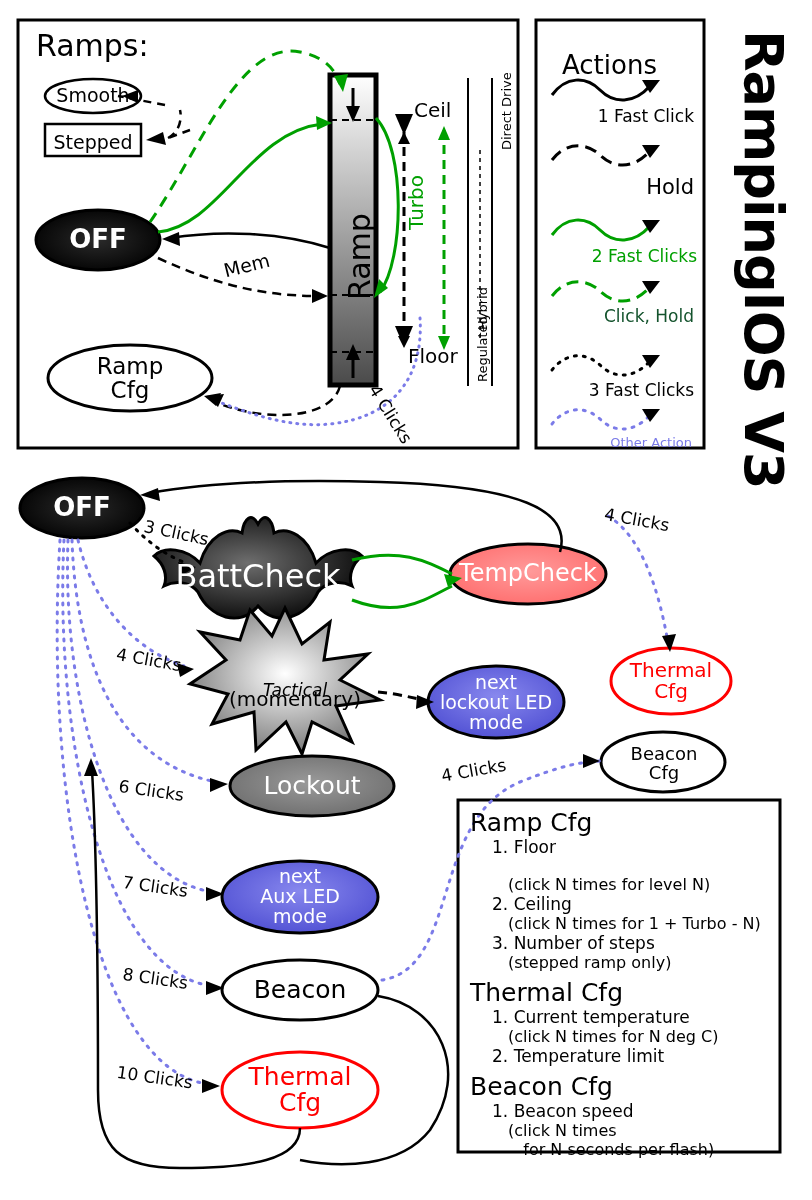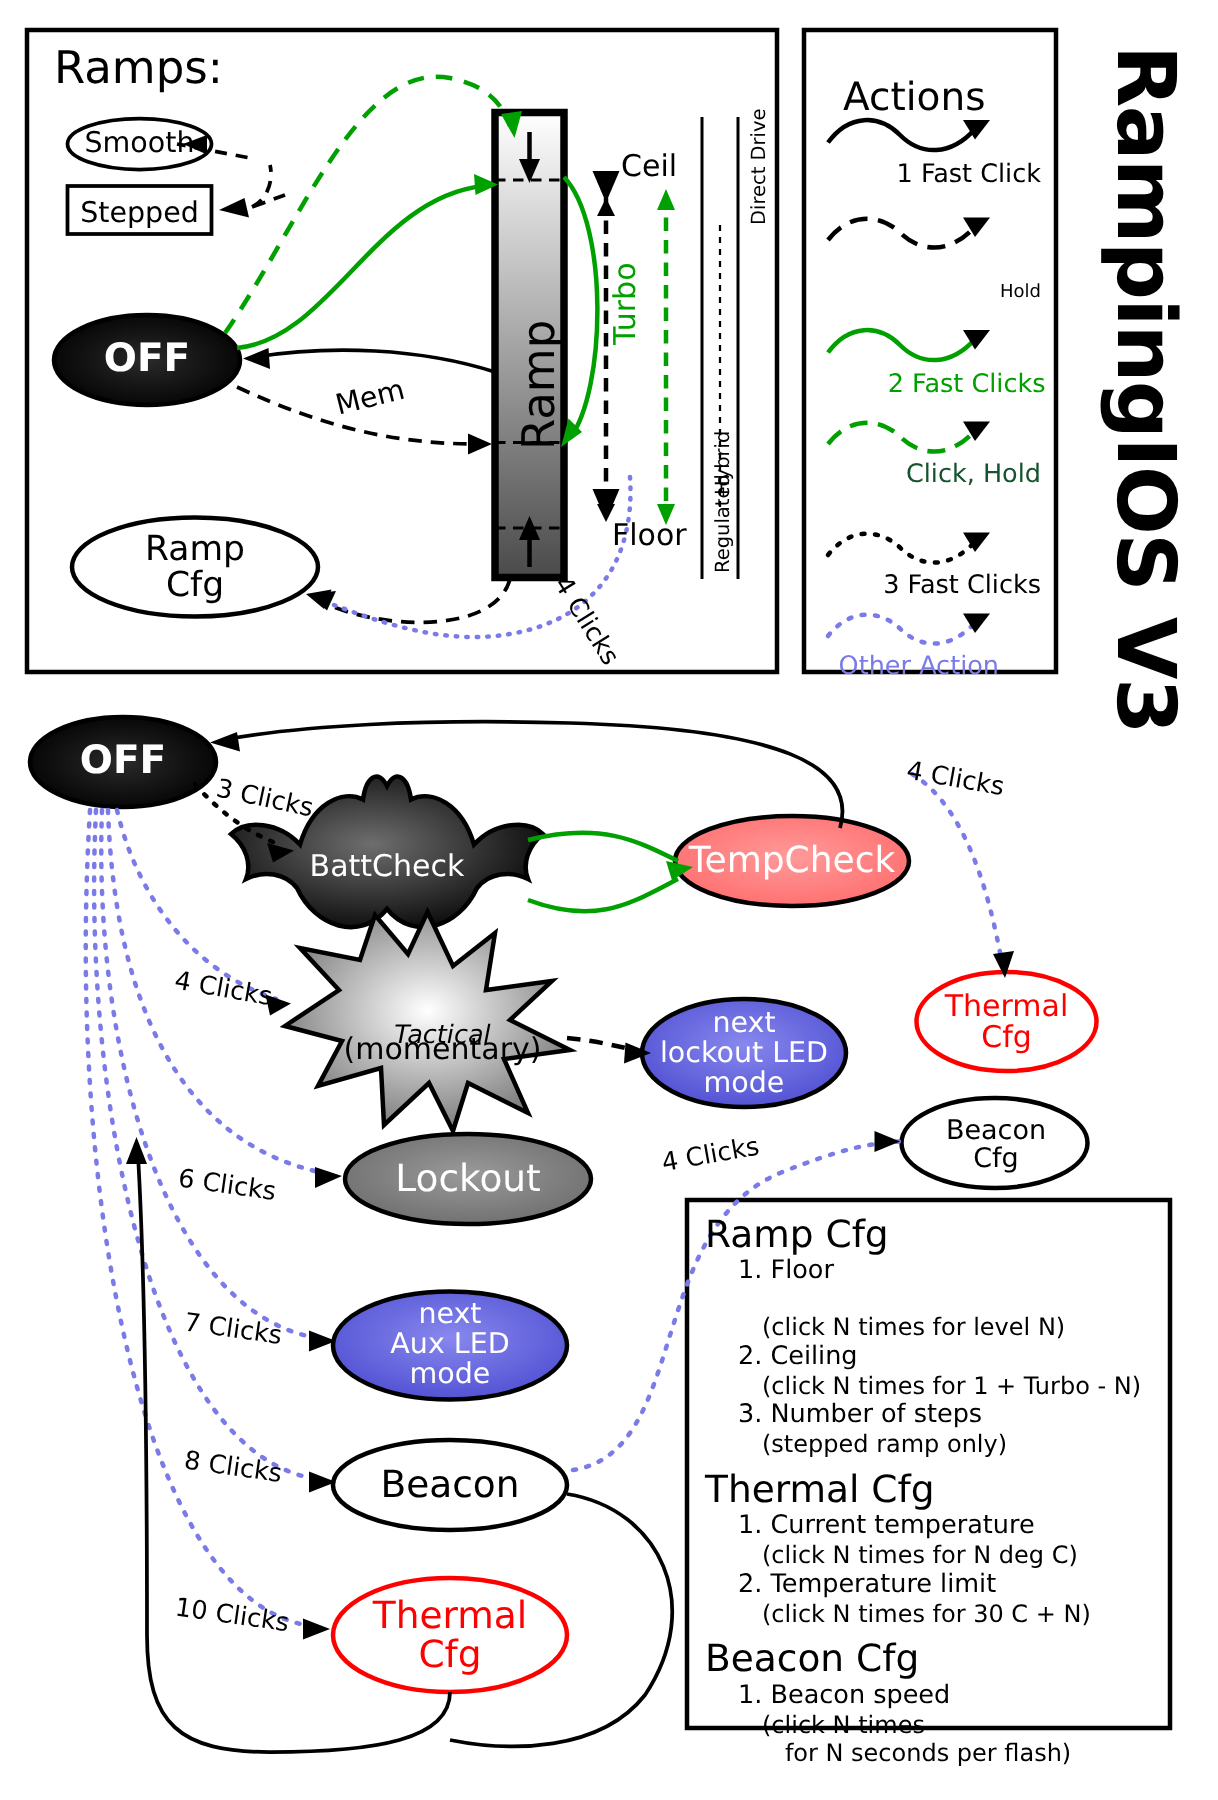--- a/index.html
+++ b/index.html
@@ -269,29 +269,29 @@
 
   <div class="lbl" style="left:222px; top:262px; font-size:19px; transform-origin:0 0; transform:rotate(-14deg);">Mem</div>
 
   <div class="lbl" style="left:380px; top:382px; font-size:17px; transform-origin:0 0; transform:rotate(58deg);">4 Clicks</div>
 
   <div class="lbl" style="left:476px; top:382px; font-size:13px; transform-origin:0 0; transform:rotate(-90deg);">Regulated</div>
   <div class="lbl" style="left:476px; top:330px; font-size:13px; transform-origin:0 0; transform:rotate(-90deg);">Hybrid</div>
   <div class="lbl" style="left:500px; top:150px; font-size:13px; transform-origin:0 0; transform:rotate(-90deg);">Direct Drive</div>
 
   <div class="lbl ctr" style="left:546px; top:108px; width:148px; font-size:17px;">1 Fast Click</div>
-  <div class="lbl ctr" style="left:546px; top:188px; width:148px; font-size:12px;">Hold</div>
+  <div class="lbl ctr" style="left:546px; top:176px; width:148px; font-size:21px;">Hold</div>
   <div class="lbl ctr" style="left:543px; top:248px; width:154px; font-size:17px; color:#00a000;">2 Fast Clicks</div>
   <div class="lbl ctr" style="left:546px; top:308px; width:148px; font-size:17px; color:#14532d;">Click, Hold</div>
   <div class="lbl ctr" style="left:546px; top:382px; width:148px; font-size:17px;">3 Fast Clicks</div>
-  <div class="lbl ctr" style="left:512px; top:436px; width:154px; font-size:17px; color:#7b7be8;">Other Action</div>
+  <div class="lbl ctr" style="left:538px; top:436px; width:154px; font-size:13px; color:#7b7be8;">Other Action</div>
 
   <div class="node-text" style="left:20px; top:492px; width:124px; height:32px; font-size:26px; font-weight:bold; color:#fff;">OFF</div>
 
-  <div class="node-text" style="left:188px; top:562px; width:140px; height:30px; font-size:20px; color:#fff;">BattCheck</div>
+  <div class="node-text" style="left:188px; top:562px; width:140px; height:30px; font-size:32px; color:#fff;">BattCheck</div>
 
   <div class="node-text" style="left:452px; top:558px; width:152px; height:32px; font-size:24px; color:#ffffff;">TempCheck</div>
 
   <div class="node-text" style="left:611px; top:654px; width:120px; height:54px; font-size:20px; color:#ff0000;">
     <span>Thermal
 Cfg</span>
   </div>
 
   <div class="node-text" style="left:220px; top:676px; width:150px; height:30px; font-size:17px;font-style:italic;">Tactical</div>
   <div class="node-text" style="left:220px; top:688px; width:150px; height:22px; font-size:20px;">(momentary)</div>
@@ -358,21 +358,20 @@
       <div style="font-size:25px;">Thermal Cfg</div>
       <div style="padding-left:22px;">
         <div>
           <span>1.</span>
           <span>Current temperature</span>
           <div style="padding-left:16px; font-size:16px;">(click N times for N deg C)</div>
         </div>
         <div>
           <span>2.</span>
           <span>Temperature limit</span>
-          <div style="padding-left:16px; font-size:16px;">(click N times for 30 C + N)</div>
         </div>
       </div>
     </div>
 
     <div style="margin-top:6px;">
       <div style="font-size:25px;">Beacon Cfg</div>
       <div style="padding-left:22px;">
         <div>
           <span>1.</span>
           <span>Beacon speed</span>

